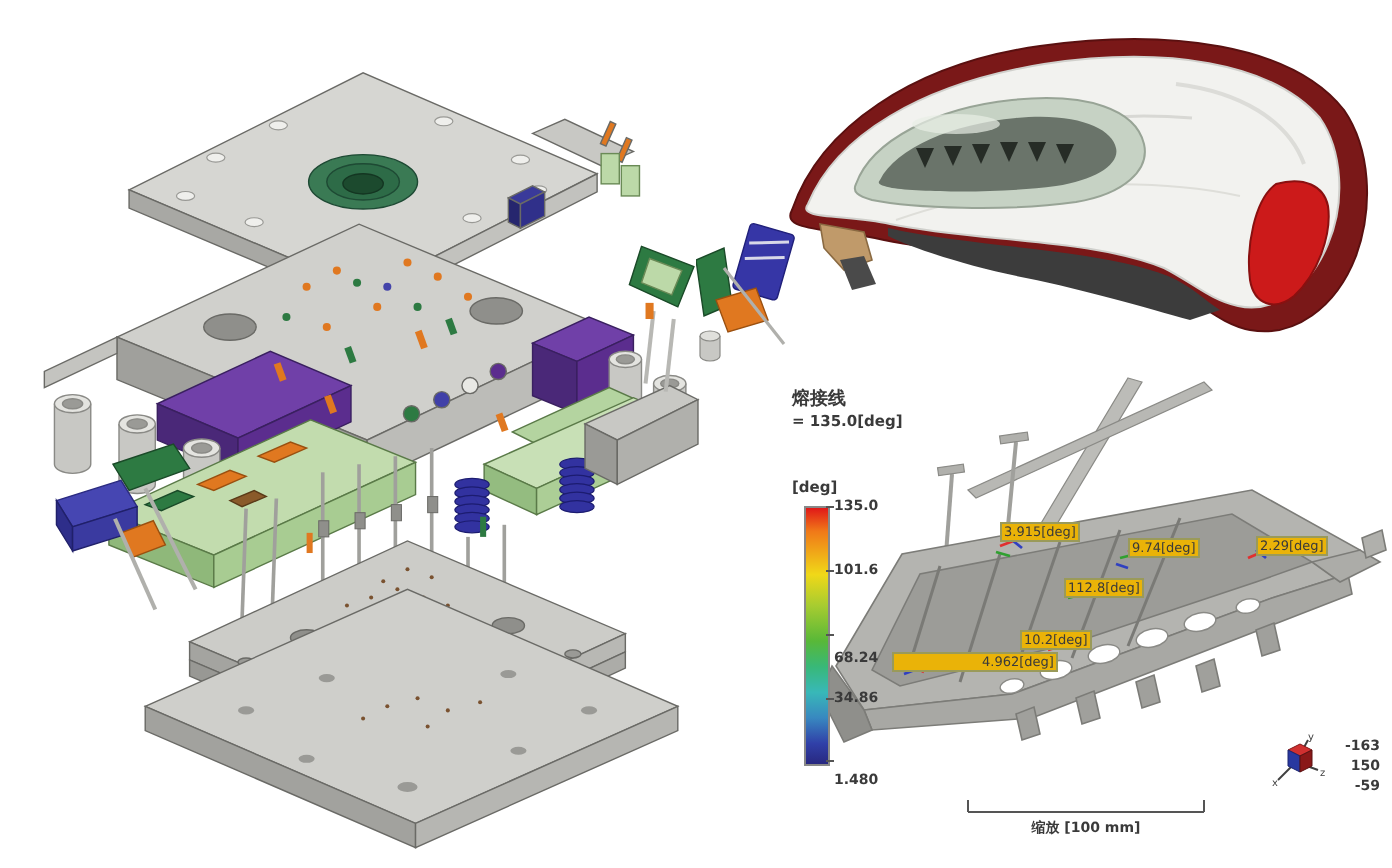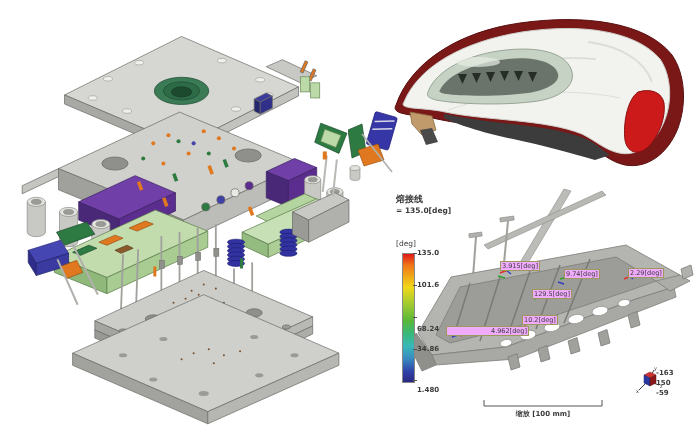--- a/index.html
+++ b/index.html
@@ -9,35 +9,35 @@
   }
   .panel{position:absolute;}
   #mold-panel{left:2px;top:2px;width:348px;height:430px;}
   #lamp-panel{left:348px;top:2px;width:346px;height:182px;}
   #sim-panel{left:388px;top:185px;width:306px;height:247px;}
   svg{display:block;}
   
   .ovl{position:absolute;white-space:nowrap;}
   .sim-title{left:8px;top:8px;font-size:9px;font-weight:bold;color:#3a3a3a;text-align:right;}
   .sim-sub{left:8px;top:21px;font-size:7.5px;font-weight:bold;color:#3a3a3a;}
-  .legend-unit{left:8px;top:54px;font-size:7.5px;font-weight:normal;color:#3a3a3a;}
+  .legend-unit{left:8px;top:54px;font-size:7.5px;font-weight:bold;color:#3a3a3a;}
   .legend-bar{
     left:14px;top:68px;width:11px;height:128px;border:1px solid #888;
     background:linear-gradient(to bottom,
       #e01818 0%, #f07818 9%, #f0d818 26%, #a8cc30 38%, #58b838 52%,
       #38b878 62%, #38b8b8 72%, #3888c0 82%, #3040a8 92%, #282880 100%);
   }
   .legend-tick{left:29px;font-size:7px;font-weight:bold;color:#3a3a3a;}
   .legend-mark{left:25px;width:4px;height:1px;background:#555;position:absolute;}
   .meas-label{
-    position:absolute;font-size:6.5px;color:#3a3a3a;background:#f0abfc;
+    position:absolute;font-size:6.5px;color:#3a3a3a;background:#eab308;
     border:1px solid #9a9a5a;padding:0 1px;line-height:8px;white-space:nowrap;
   }
   .watermark{left:8px;top:206px;font-size:6.5px;line-height:8px;color:#dcdcd8;letter-spacing:.3px;}
-  .triad-num{left:268px;width:34px;text-align:left;font-size:7px;font-weight:bold;color:#3a3a3a;}
+  .triad-num{left:268px;width:34px;text-align:right;font-size:7px;font-weight:bold;color:#3a3a3a;}
   .scale-label{left:96px;top:224px;width:118px;text-align:center;font-size:7px;font-weight:bold;color:#3a3a3a;}
 </style>
 </head>
 <body>
 
 <div class="panel" id="mold-panel">
 <svg width="348" height="430" viewBox="0 0 345 426">
 
   <g stroke="#6a6a66" stroke-width="0.7">
     <polygon points="262,64 296,80 312,73 278,57" fill="#c8c8c4"></polygon>
@@ -394,22 +394,22 @@
   <div class="legend-mark" style="top:195px;"></div>
   <div class="ovl legend-tick" style="top:64px;">135.0</div>
   <div class="ovl legend-tick" style="top:96px;">101.6</div>
   <div class="ovl legend-tick" style="top:128px;margin-top:12px;">68.24</div>
   <div class="ovl legend-tick" style="top:160px;">34.86</div>
   <div class="ovl legend-tick" style="top:201px;">1.480</div>
 
   <div class="meas-label" style="left:112px;top:76px;">3.915[deg]</div>
   <div class="meas-label" style="left:176px;top:84px;">9.74[deg]</div>
   <div class="meas-label" style="left:240px;top:83px;">2.29[deg]</div>
-  <div class="meas-label" style="left:144px;top:104px;">129.5[deg]</div>
-  <div class="meas-label" style="left:134px;top:130px;">10.2[deg]</div>
+  <div class="meas-label" style="left:144px;top:104px;">112.8[deg]</div>
+  <div class="meas-label" style="left:122px;top:130px;">10.2[deg]</div>
   <div class="meas-label" style="left:58px;top:141px;padding-left:44px;">4.962[deg]</div>
 
 
   <div class="ovl triad-num" style="top:184px;">-163</div>
   <div class="ovl triad-num" style="top:194px;">150</div>
   <div class="ovl triad-num" style="top:204px;">-59</div>
 
   <div class="ovl scale-label">缩放 [100 mm]</div>
 </div>
 

